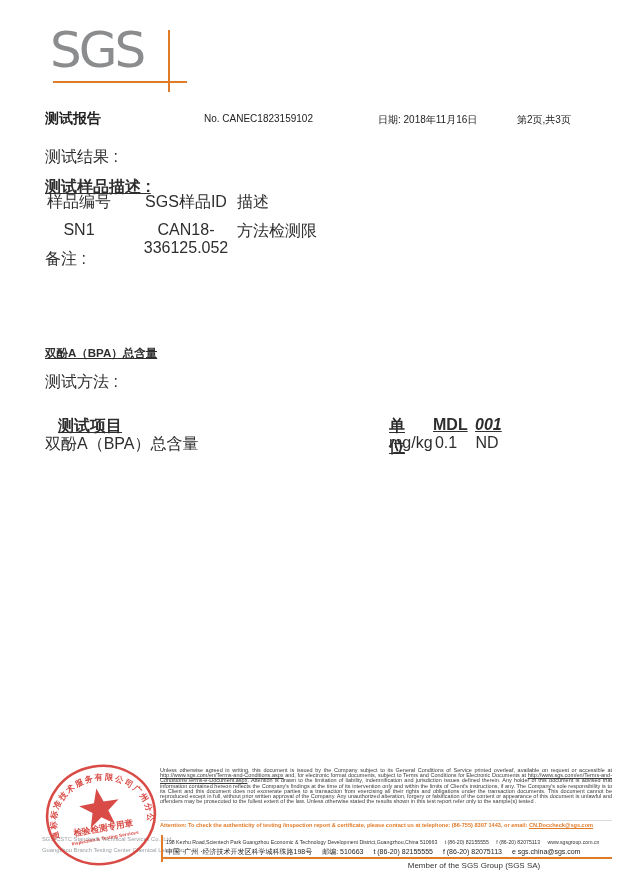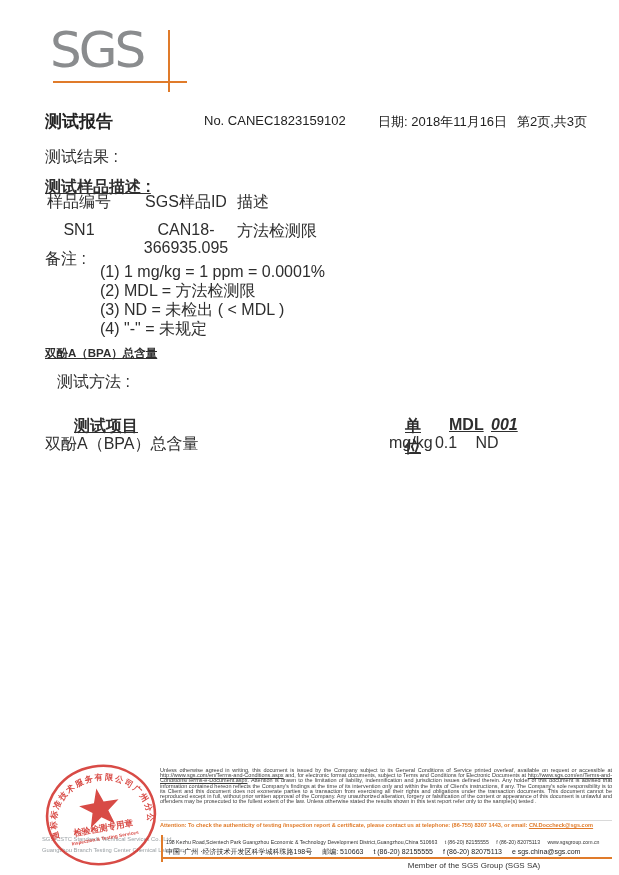--- a/index.html
+++ b/index.html
@@ -5,40 +5,40 @@
   html,body{margin:0;padding:0;background:#ffffff;}
   .page{position:relative;width:619px;height:875px;background:#fff;overflow:hidden;
         font-family:"Liberation Sans","DejaVu Sans",sans-serif;color:#2e2e2e;}
   .abs{position:absolute;}
   
   .logo{left:50px;top:22px;font-family:"DejaVu Sans",sans-serif;font-weight:normal;
         font-size:50px;line-height:56px;color:#8a8c8e;letter-spacing:-3px;}
   .logo-hline{left:53px;top:81px;width:134px;height:2px;background:#e07b2a;}
   .logo-vline{left:168px;top:30px;width:2px;height:62px;background:#e07b2a;}
   
-  .doc-title{left:45px;top:110px;font-size:17px;font-weight:bold;color:#222;}
-  .hinfo{top:113px;font-size:13px;color:#222;}
+  .doc-title{left:45px;top:110px;font-size:14px;font-weight:bold;color:#222;}
+  .hinfo{top:113px;font-size:10px;color:#222;}
   .report-no{left:204px;}
   .report-date{left:378px;}
   .report-pages{left:517px;}
   
   .t11{font-size:16px;color:#2e2e2e;}
   .results-label{left:45px;top:147px;}
   .sample-title{left:45px;top:177px;font-weight:bold;text-decoration:underline;}
   .s-c1{left:40px;width:78px;text-align:center;}
   .s-c2{left:130px;width:112px;text-align:center;}
   .s-c3{left:237px;}
   .s-head{top:192px;font-weight:normal;}
   .s-row{top:221px;}
   .notes-label{left:45px;top:249px;}
   .notes{left:100px;top:262px;line-height:19px;}
   .bpa-title{left:45px;top:346px;font-weight:bold;text-decoration:underline;font-size:11.5px;}
-  .method-label{left:45px;top:372px;margin-left:12px;}
+  .method-label{left:45px;top:372px;}
   .method-text{left:100px;top:372px;width:468px;line-height:19px;text-align:justify;}
-  .r-head{top:416px;font-weight:bold;text-decoration:underline;margin-left:16px;}
+  .r-head{top:416px;font-weight:bold;text-decoration:underline;}
   .r-row{top:434px;}
   .r-c1h{left:58px;}
   .r-c1{left:45px;}
   .r-c2{left:389px;width:30px;text-align:left;}
   .r-c3{left:433px;width:26px;text-align:center;}
   .r-c4{left:475px;width:24px;text-align:center;}
   .italic{font-style:italic;}
   
   .stamp{left:42px;top:762px;width:118px;height:106px;transform:rotate(-10deg);opacity:.85;}
   
@@ -74,30 +74,24 @@
   <div class="abs hinfo report-date">日期: 2018年11月16日</div>
   <div class="abs hinfo report-pages">第2页,共3页</div>
 
   <div class="abs t11 results-label">测试结果 :</div>
   <div class="abs t11 sample-title">测试样品描述 :</div>
 
   <div class="abs t11 s-head s-c1">样品编号</div>
   <div class="abs t11 s-head s-c2">SGS样品ID</div>
   <div class="abs t11 s-head s-c3">描述</div>
   <div class="abs t11 s-row s-c1">SN1</div>
-  <div class="abs t11 s-row s-c2">CAN18-366935.095</div>
+  <div class="abs t11 s-row s-c2">CAN18-336125.052</div>
   <div class="abs t11 s-row s-c3">方法检测限</div>
 
   <div class="abs t11 notes-label">备注 :</div>
-  <div class="abs t11 notes">
-    <div>(1) 1 mg/kg = 1 ppm = 0.0001%</div>
-    <div>(2) MDL = 方法检测限</div>
-    <div>(3) ND = 未检出 ( &lt; MDL )</div>
-    <div>(4) "-" = 未规定</div>
-  </div>
 
   <div class="abs bpa-title">双酚A（BPA）总含量</div>
   <div class="abs t11 method-label">测试方法 :</div>
 
   <div class="abs t11 r-head r-c1h">测试项目</div>
   <div class="abs t11 r-head r-c2">单位</div>
   <div class="abs t11 r-head r-c3">MDL</div>
   <div class="abs t11 r-head r-c4 italic">001</div>
   <div class="abs t11 r-row r-c1">双酚A（BPA）总含量</div>
   <div class="abs t11 r-row r-c2">mg/kg</div>

